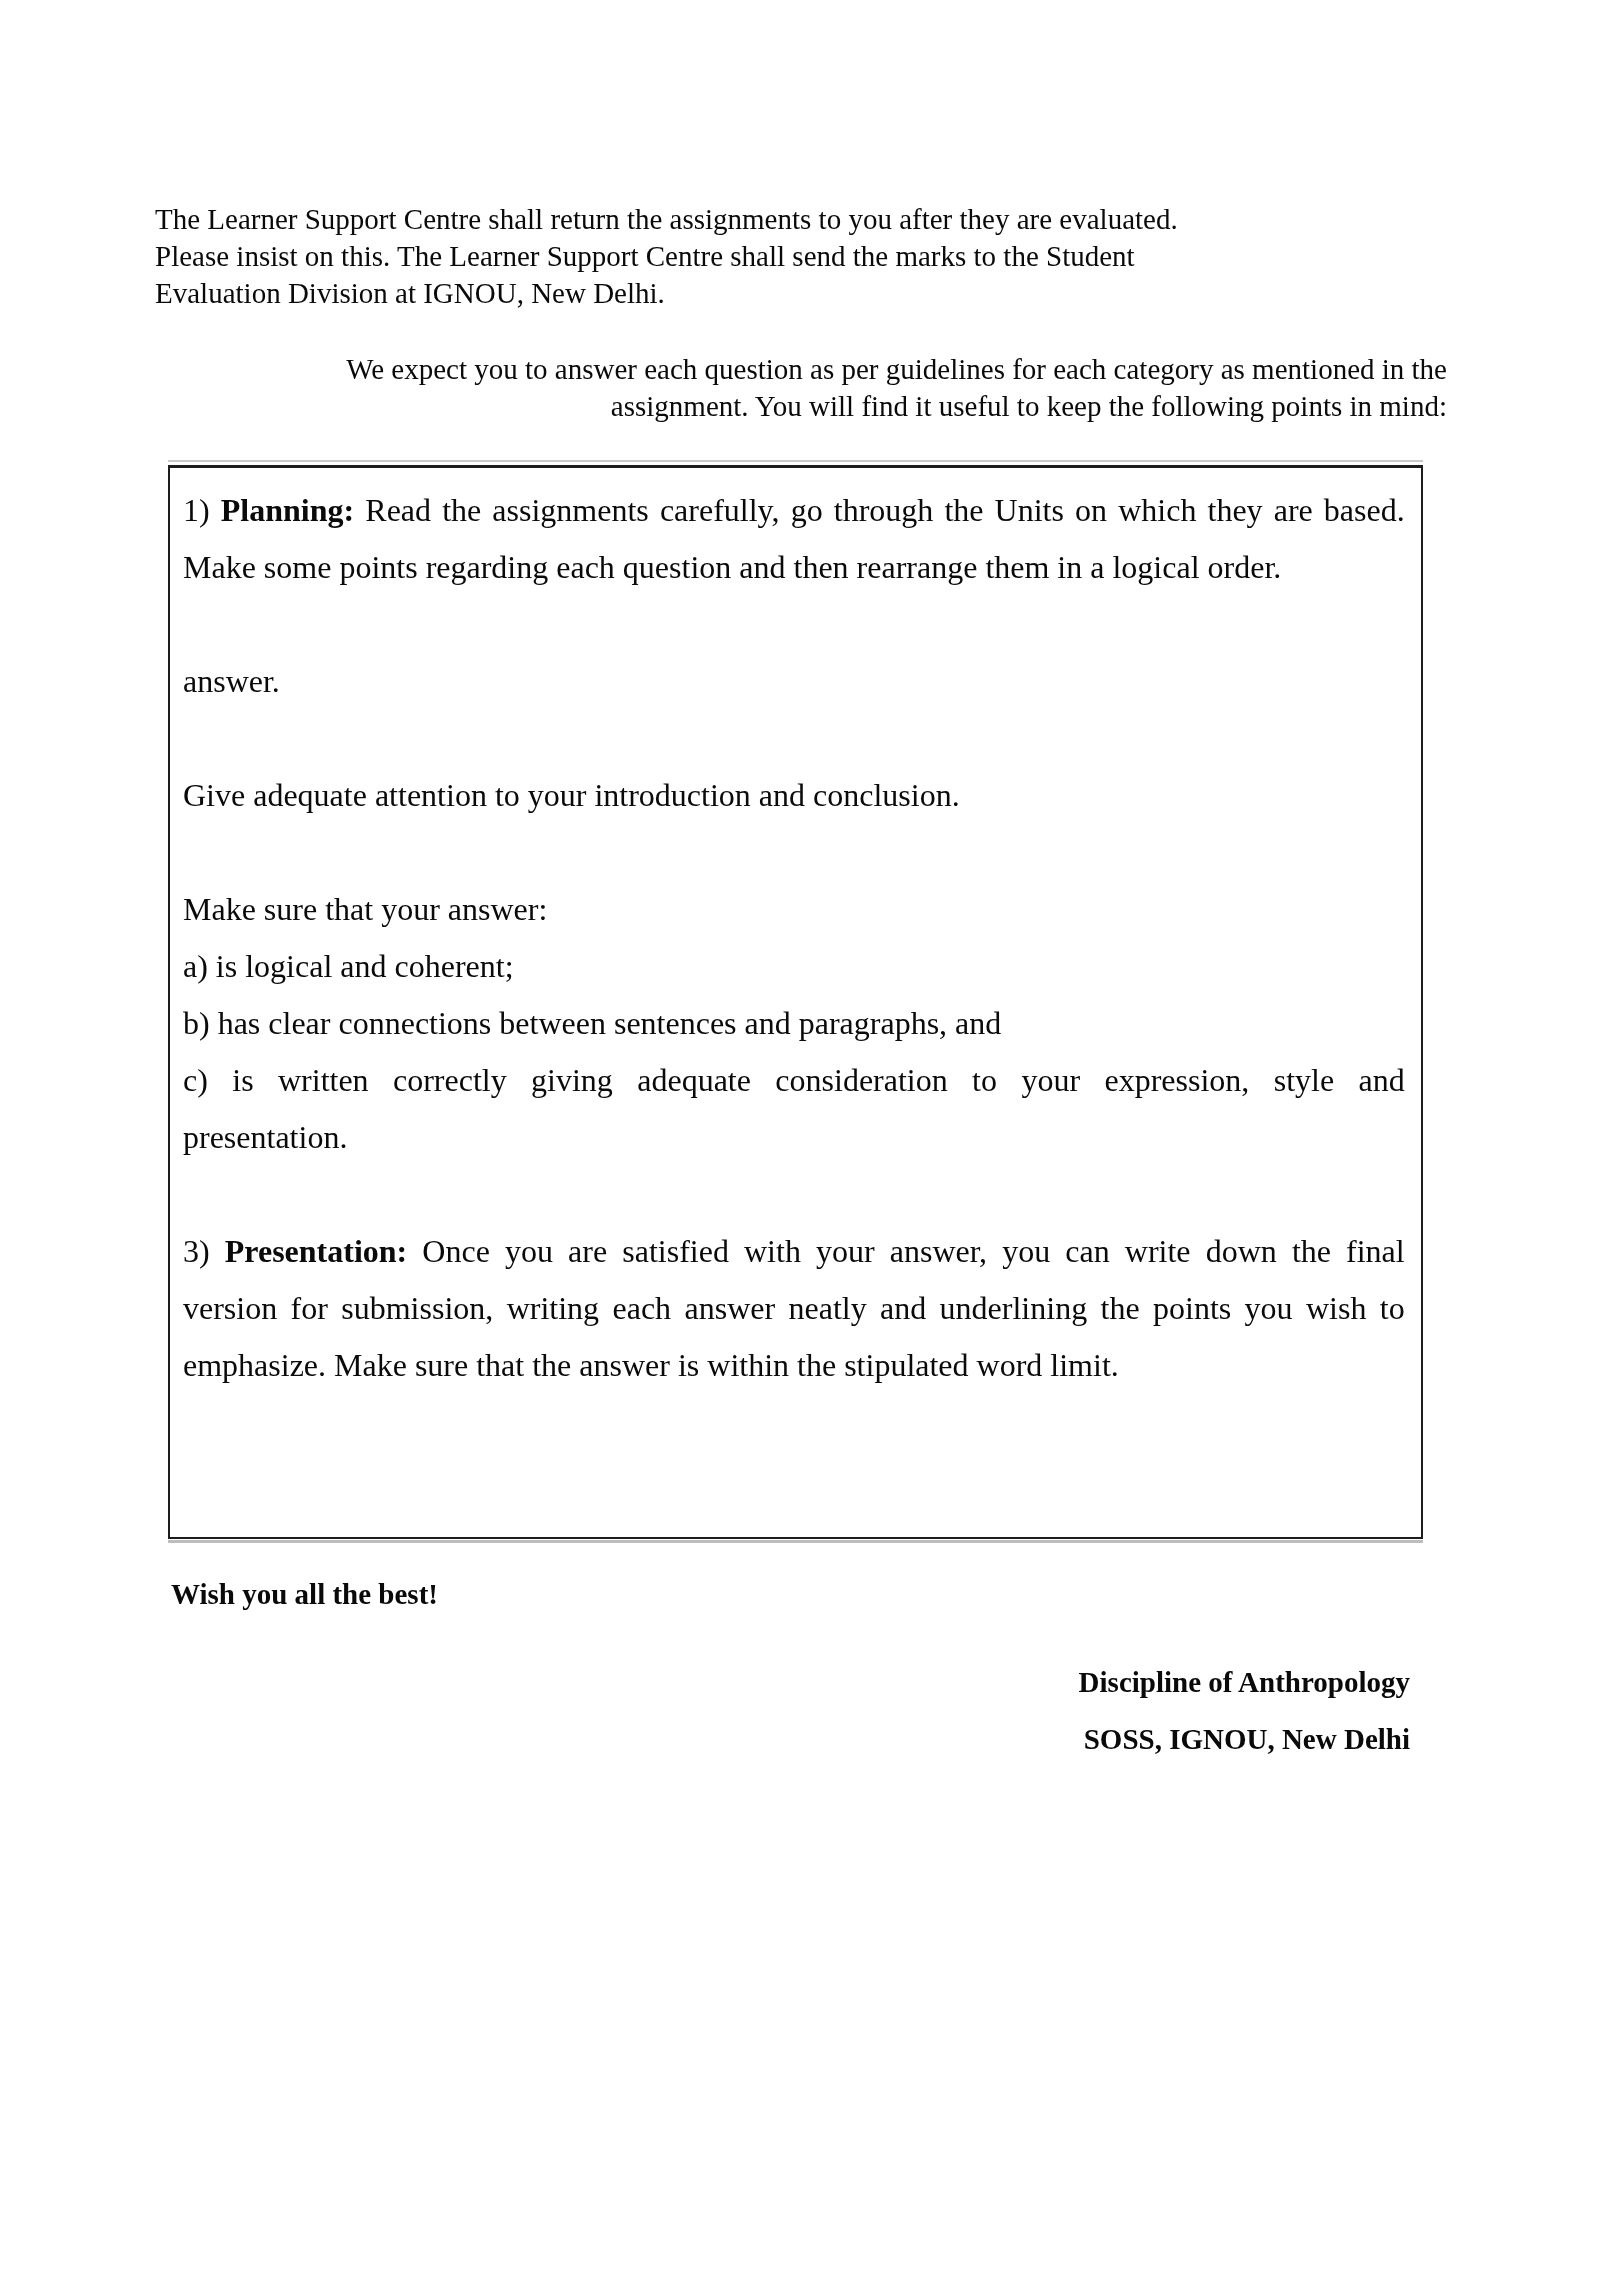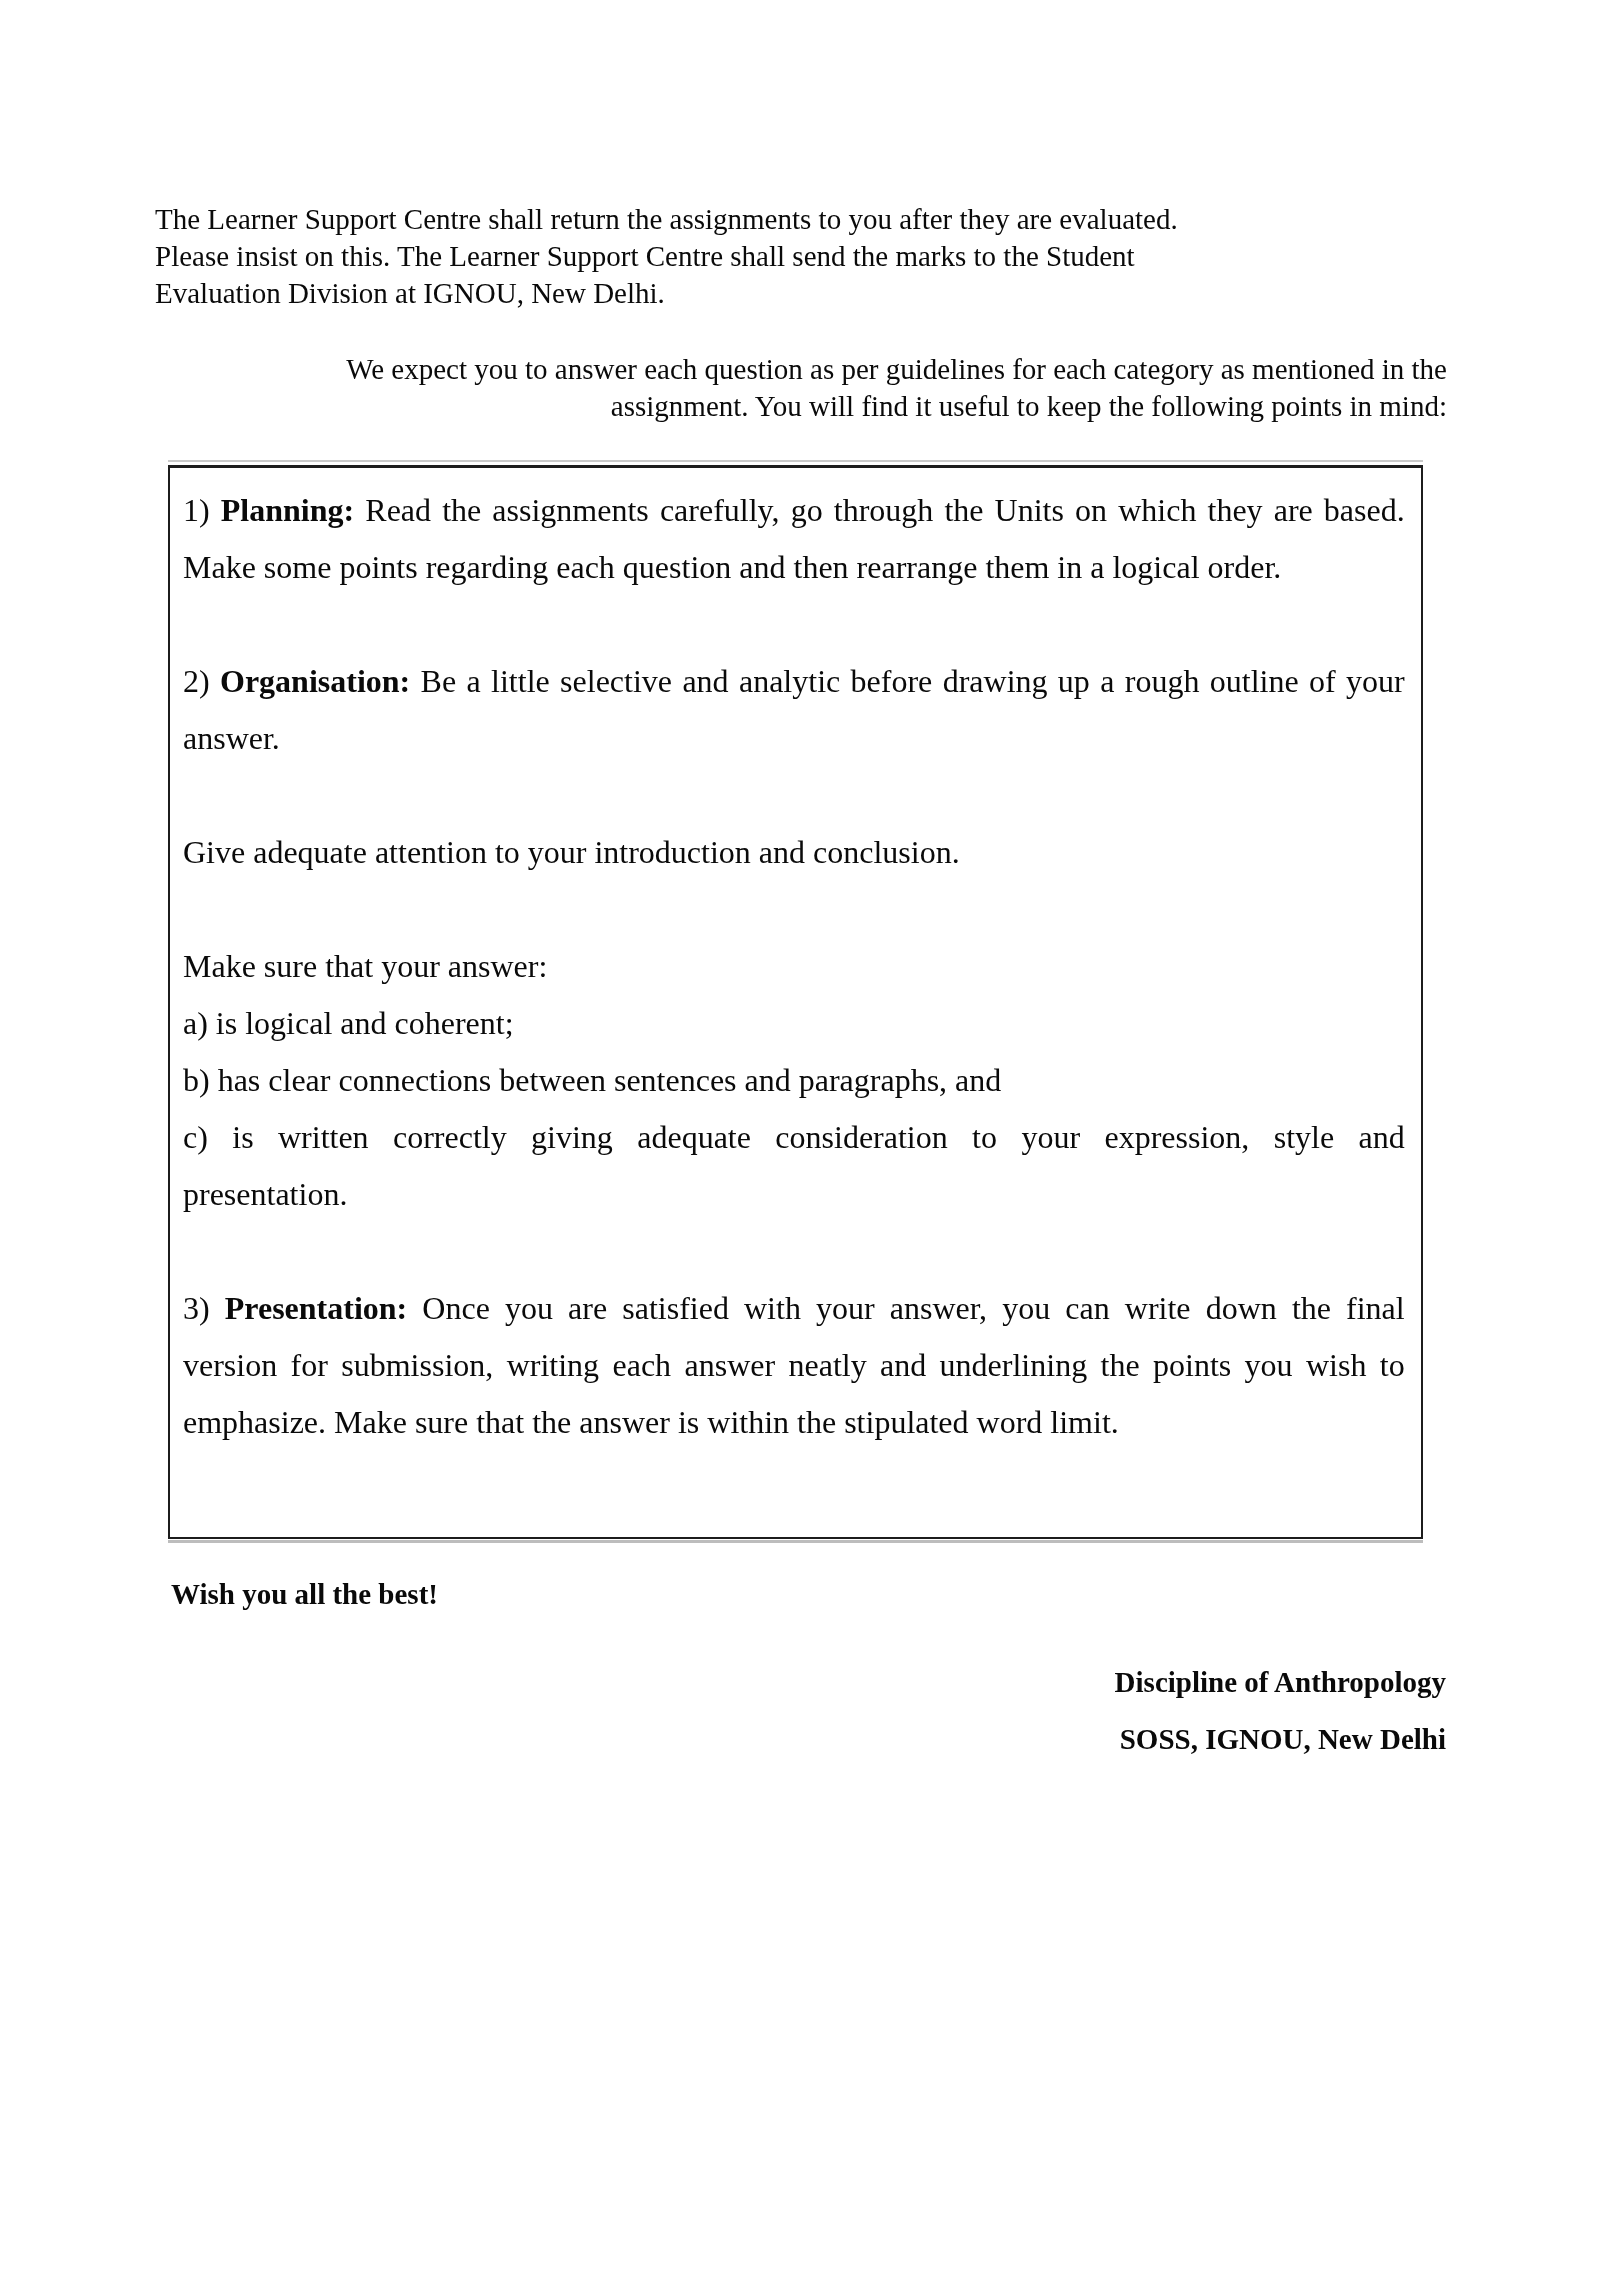--- a/index.html
+++ b/index.html
@@ -7,21 +7,20 @@
     width: 1616px; height: 2284px;
     background: #ffffff;
   }
   .page {
     position: relative;
     width: 1580px; height: 2284px;
     background: #ffffff;
     color: #0a0a0a;
     font-family: "Liberation Serif", "DejaVu Serif", serif;
     overflow: hidden;
-    padding-left: 36px;
   }
 
   
   .body-text { font-size: 29px; line-height: 37px; }
   .para1 { position: absolute; left: 155px; top: 201px; width: 1294px; }
   .para2 { position: absolute; left: 189px; top: 351px; width: 1258px; text-align: right; }
   .bline { white-space: nowrap; }
 
   
   .gbox {
@@ -85,25 +84,20 @@
     <div class="gpara">
       <div class="gline stretch">
         <span>1)</span>
         <span class="b">Planning:</span>
         <span>Read the assignments carefully, go through the Units on which they are based.</span>
       </div>
       <div class="gline">Make some points regarding each question and then rearrange them in a logical order.</div>
     </div>
 
     <div class="gpara">
-      <div class="gline stretch">
-        <span>2)</span>
-        <span class="b">Organisation:</span>
-        <span>Be a little selective and analytic before drawing up a rough outline of your</span>
-      </div>
       <div class="gline">answer.</div>
     </div>
 
     <div class="gpara">
       <div class="gline">Give adequate attention to your introduction and conclusion.</div>
     </div>
 
     <div class="gpara">
       <div class="gline">Make sure that your answer:</div>
       <div class="gline">a) is logical and coherent;</div>

